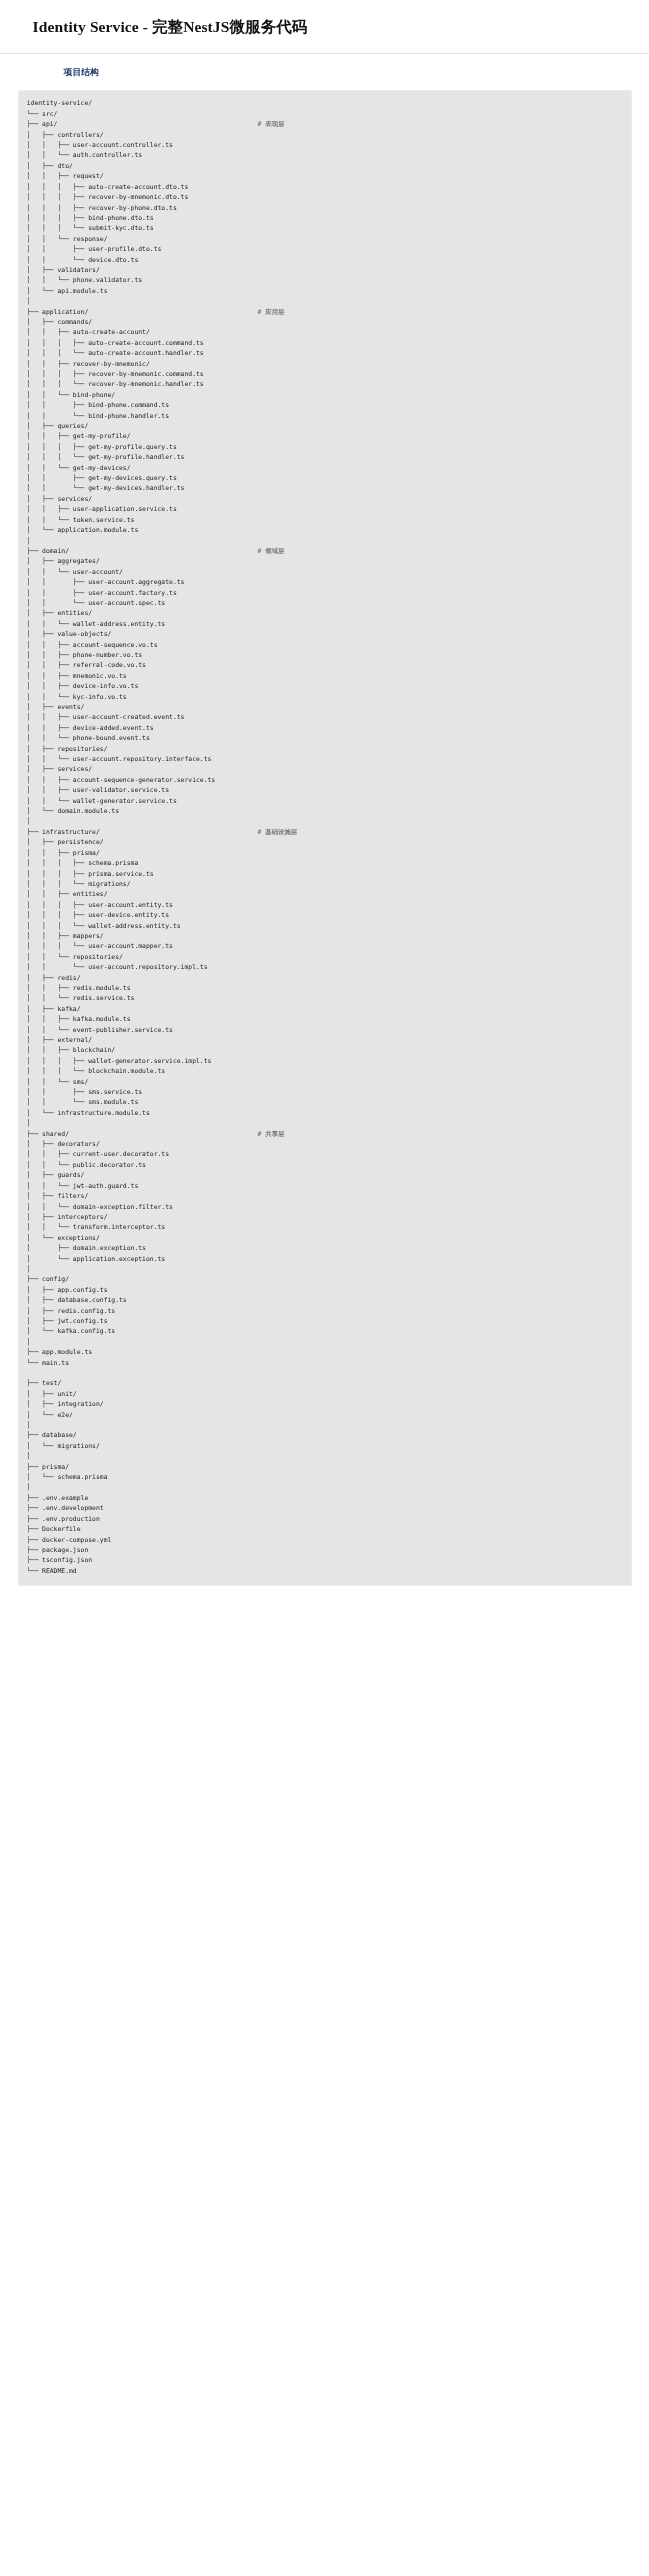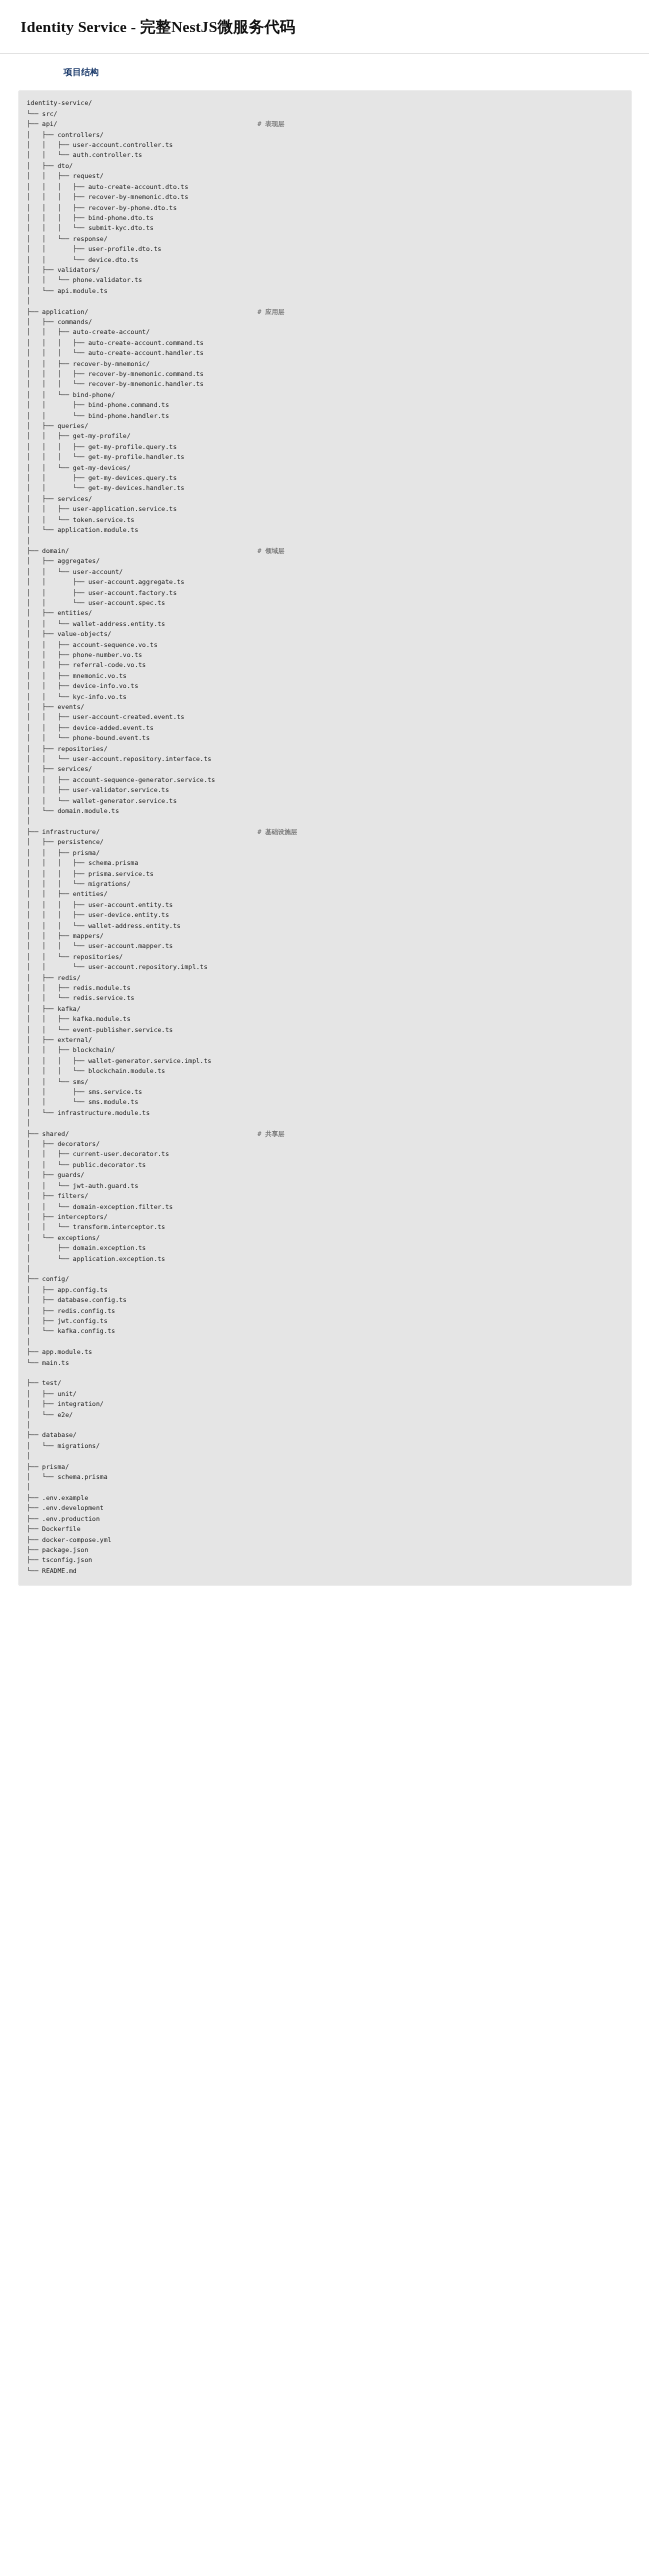--- a/index.html
+++ b/index.html
@@ -13,20 +13,21 @@
     color: #1a1a1a;
   }
   .page {
     width: 649px;
     min-height: 3043px;
     box-sizing: border-box;
     background: #ffffff;
   }
   .header {
     padding: 17.5px 20.6px 7.2px 20.6px;
+    margin-left: 12px;
   }
   .doc-title {
     font-family: "Liberation Serif", serif;
     font-size: 15.5px;
     font-weight: bold;
     letter-spacing: 0.1px;
     color: #121212;
     margin: 0;
     line-height: 1.2;
   }

